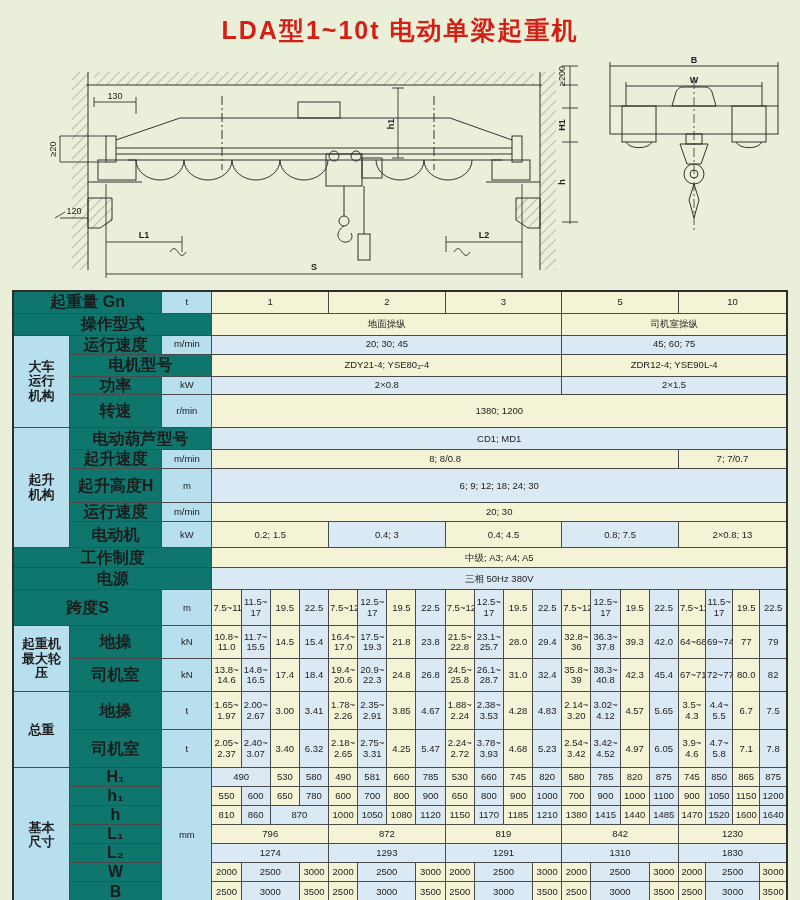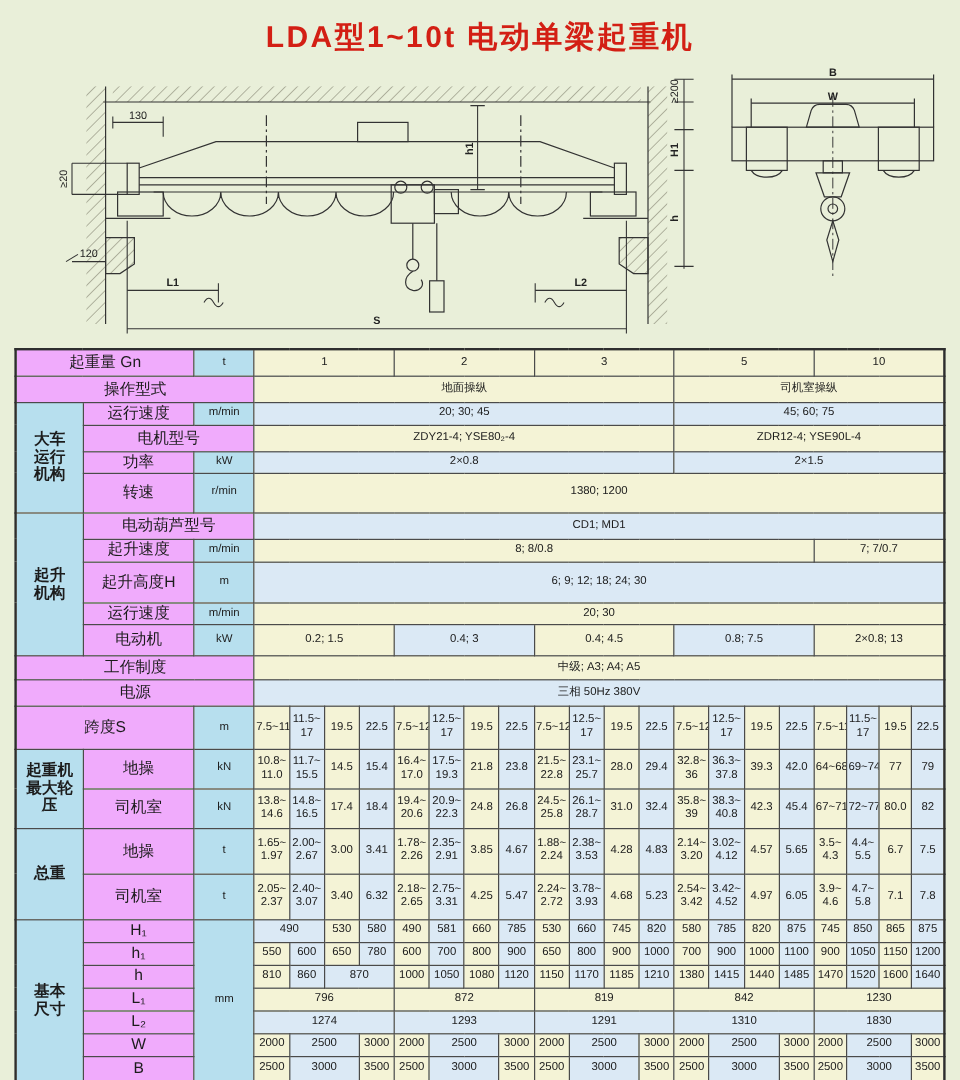--- a/index.html
+++ b/index.html
@@ -21,21 +21,21 @@
     border-collapse:collapse;table-layout:fixed;width:776px;
     border:2px solid #2e2e2e;
   }
   table.spec td{
     border:1px solid #4a4a4a;
     text-align:center;vertical-align:middle;
     padding:0 1px;overflow:hidden;
     white-space:pre-line;line-height:1.12;
   }
   td.g{background:#b7dfee;font-size:13px;font-weight:bold;}
-  td.l{background:#f0abfc;font-size:13px;font-weight:normal;}
+  td.l{background:#0f766e;font-size:16px;font-weight:bold;}
   td.u{background:#b7dfee;font-size:9.5px;}
   td.d{font-size:9.5px;white-space:pre-wrap;}
   td.bc{background:#f4f3d6;}
   td.bb{background:#dbe9f5;}
   td.gs{border-left:2px solid #2e2e2e;}
   td.pr{padding-right:105px;}
   svg text{font-family:"Liberation Sans","DejaVu Sans",sans-serif;font-size:9px;fill:#222;}
 </style>
 </head>
 <body>

